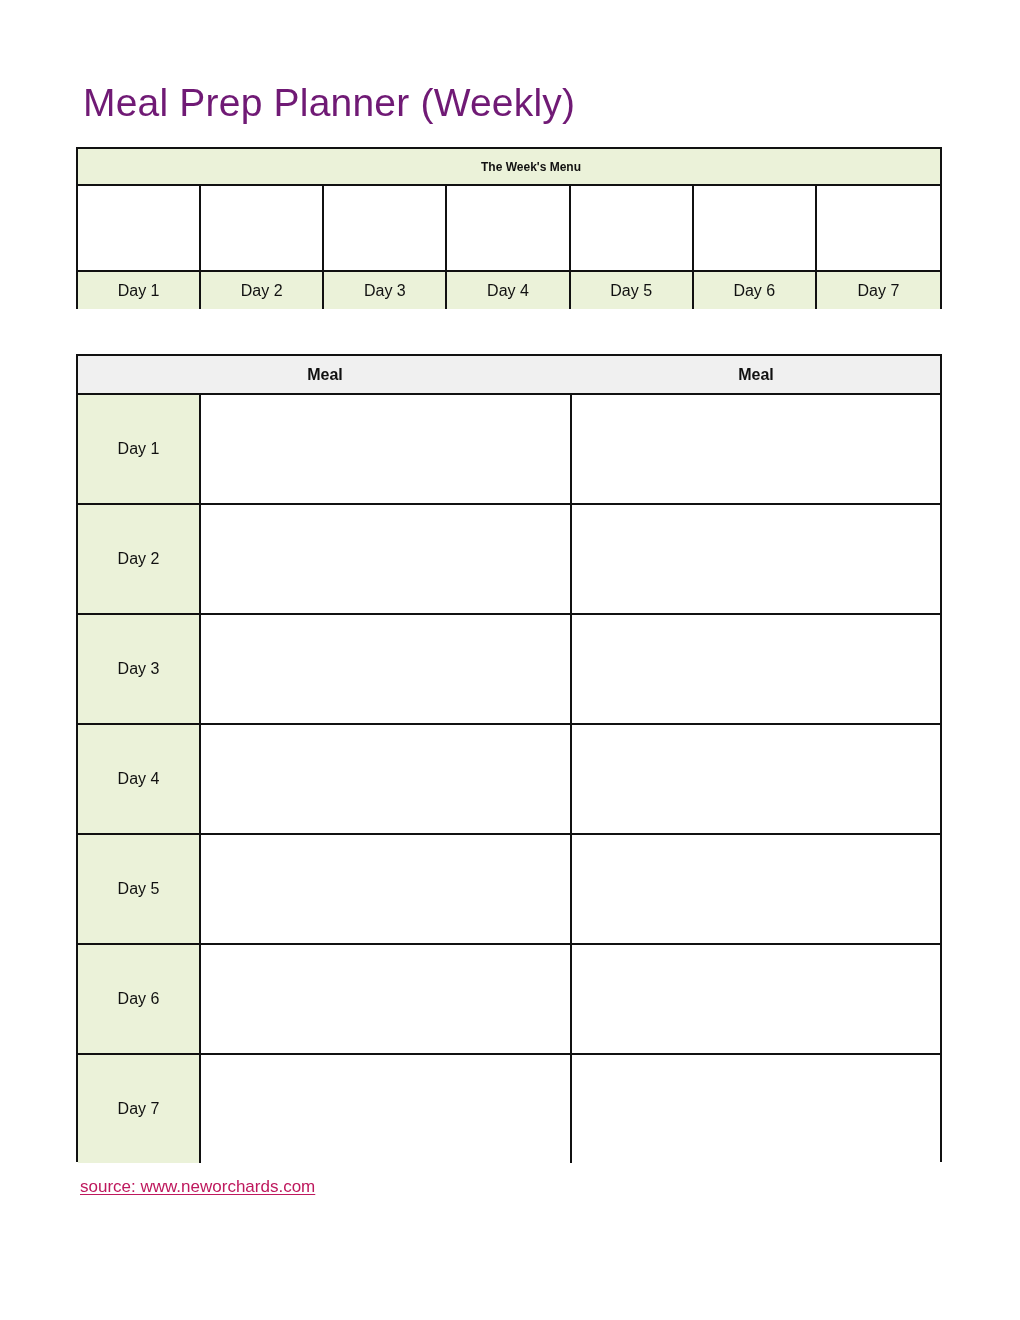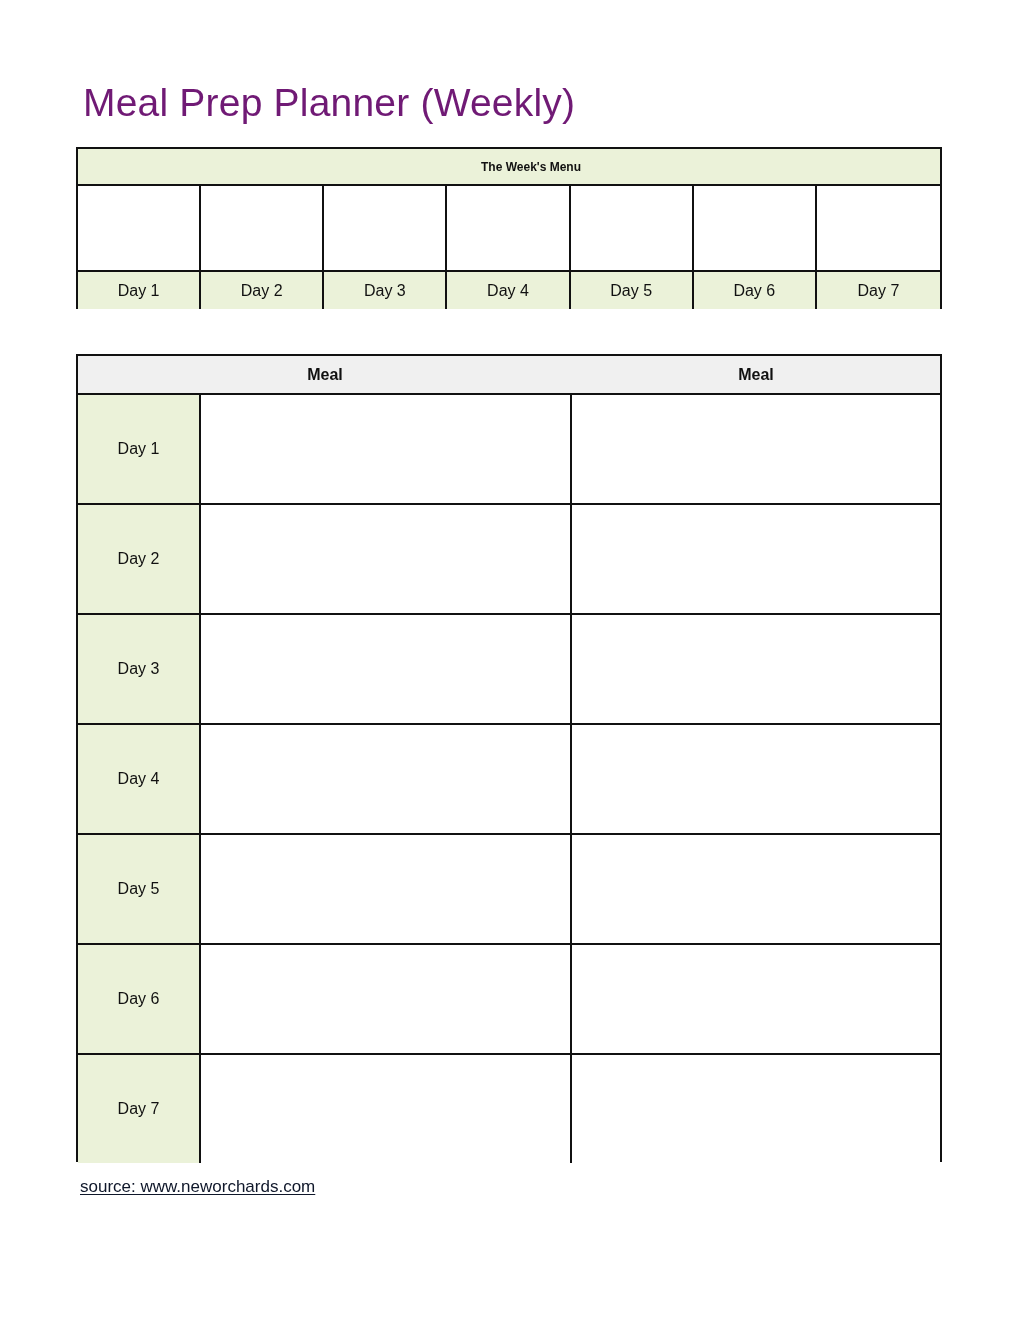--- a/index.html
+++ b/index.html
@@ -44,21 +44,21 @@
   .meal-row { display: flex; height: 110px; border-bottom: 2px solid #111; box-sizing: border-box; }
   .meal-row:last-child { border-bottom: none; height: 108px; }
   .day-cell {
     width: 123px; background: #ebf2d9; border-right: 2px solid #111; box-sizing: border-box;
     display: flex; align-items: center; justify-content: center; font-size: 16px;
   }
   .meal-cell { width: 371px; border-right: 2px solid #111; box-sizing: border-box; background: #fff; }
   .notes-cell { flex: 1; background: #fff; }
 
   .source {
-    position: absolute; left: 80px; top: 1177px; font-size: 17px; color: #0f172a;
+    position: absolute; left: 80px; top: 1177px; font-size: 17px; color: #be185d;
     text-decoration: underline; text-underline-offset: 2px;
   }
 </style>
 </head>
 <body>
 
 <h1 class="title">Meal Prep Planner (Weekly)</h1>
 
 <div class="week">
   <div class="week-header">The Week's Menu</div>

